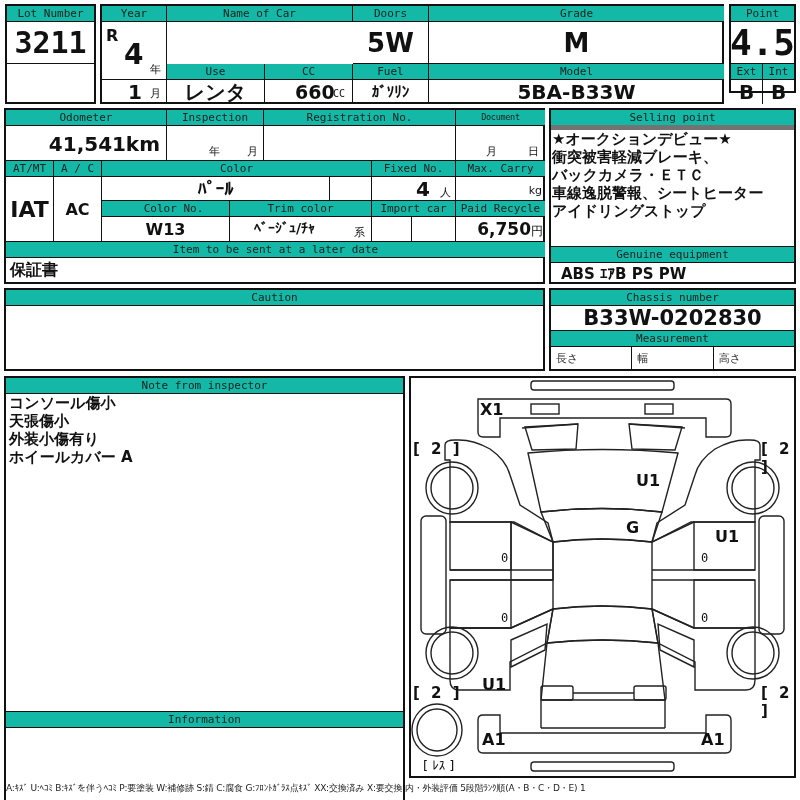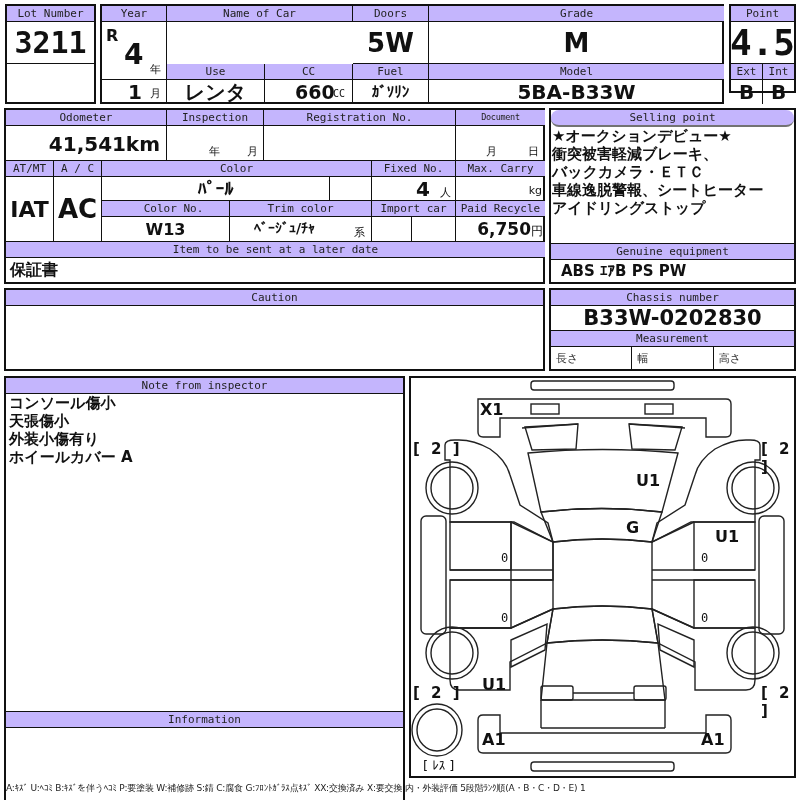--- a/index.html
+++ b/index.html
@@ -1,20 +1,20 @@
 <!DOCTYPE html>
 <html><head>
 <meta charset="utf-8">
 <style>
   * { box-sizing: border-box; margin: 0; padding: 0; }
   html, body { width: 800px; height: 800px; background: #fff; overflow: hidden; }
   body { position: relative; font-family: "DejaVu Sans", sans-serif; color: #111; }
   .box { position: absolute; border: 2px solid #111; background: #fff; }
   .cell { position: absolute; border-right: 1px solid #111; border-bottom: 1px solid #111; overflow: hidden; }
-  .hdr { background: #c4b5fd; font-family: "DejaVu Sans Mono", "Liberation Mono", monospace; font-size: 11px; text-align: center; line-height: 15px; color: #222; }
+  .hdr { background: #14b8a6; font-family: "DejaVu Sans Mono", "Liberation Mono", monospace; font-size: 11px; text-align: center; line-height: 15px; color: #222; }
   .hdr.small { font-size: 8.5px; letter-spacing: -0.3px; }
   .val { display: flex; align-items: center; justify-content: center; font-weight: bold; text-align: center; }
   .big { font-size: 26px; }
   .med { font-size: 20px; }
   .mono { font-family: "DejaVu Sans Mono", "Liberation Mono", monospace; }
   .lines div { font-size: 15px; font-weight: bold; line-height: 18px; white-space: nowrap; }
   .legend { position: absolute; left: 6px; top: 782px; font-size: 9px; white-space: nowrap; color: #222; letter-spacing: -0.2px; }
   .mark { position: absolute; font-weight: bold; font-size: 16px; }
   .bracket { position: absolute; font-size: 15px; font-weight: bold; letter-spacing: 3px; }
   .zero { position: absolute; font-size: 12px; font-family: "DejaVu Sans Mono", monospace; }
@@ -94,21 +94,21 @@
   </div>
   <div class="cell" style="left:258px;top:16px;width:192px;height:35px;"></div>
   <div class="cell" style="left:450px;top:16px;width:89px;height:35px;border-right:none;">
     <span style="position:absolute;left:30px;top:18px;font-size:11px;">月</span>
     <span style="position:absolute;left:72px;top:18px;font-size:11px;">日</span>
   </div>
 
   <div class="cell hdr" style="left:0;top:51px;width:48px;height:16px;">AT/MT</div>
   <div class="cell hdr" style="left:48px;top:51px;width:48px;height:16px;">A / C</div>
   <div class="cell val big" style="left:0;top:67px;width:48px;height:65px;font-size:22px;">IAT</div>
-  <div class="cell val big" style="left:48px;top:67px;width:48px;height:65px;font-size:26px;">AC</div>
+  <div class="cell val big" style="left:48px;top:67px;width:48px;height:65px;font-size:16px;">AC</div>
   <div class="cell hdr" style="left:96px;top:51px;width:270px;height:16px;">Color</div>
   <div class="cell val" style="left:96px;top:67px;width:228px;height:24px;font-size:18px;">ﾊﾟｰﾙ</div>
   <div class="cell" style="left:324px;top:67px;width:42px;height:24px;"></div>
   <div class="cell hdr" style="left:366px;top:51px;width:84px;height:16px;">Fixed No.</div>
   <div class="cell" style="left:366px;top:67px;width:84px;height:24px;">
     <span style="position:absolute;left:44px;top:0px;font-weight:bold;font-size:20px;">4</span>
     <span style="position:absolute;left:68px;top:8px;font-size:11px;">人</span>
   </div>
   <div class="cell hdr" style="left:450px;top:51px;width:89px;height:16px;border-right:none;">Max. Carry</div>
   <div class="cell" style="left:450px;top:67px;width:89px;height:24px;border-right:none;">
@@ -130,21 +130,21 @@
   <div class="cell" style="left:450px;top:107px;width:89px;height:25px;border-right:none;">
     <span style="position:absolute;right:14px;top:2px;font-weight:bold;font-size:17px;">6,750</span>
     <span style="position:absolute;right:2px;top:6px;font-size:12px;">円</span>
   </div>
 
   <div class="cell hdr" style="left:0;top:132px;width:539px;height:16px;border-right:none;">Item to be sent at a later date</div>
   <div class="cell" style="left:0;top:148px;width:539px;height:24px;border:none;padding:2px 4px;font-weight:bold;font-size:16px;">保証書</div>
 </div>
 
 <div class="box" style="left:549px;top:108px;width:247px;height:176px;">
-  <div class="hdr" style="border-bottom:2px solid #737373;border-radius:8px;">Selling point</div>
+  <div class="hdr" style="border-bottom:5px solid #737373;">Selling point</div>
   <div class="lines" style="height:117px;border-bottom:1px solid #111;padding-left:1px;">
     <div>★オークションデビュー★</div>
     <div>衝突被害軽減ブレーキ、</div>
     <div>バックカメラ・ＥＴＣ</div>
     <div>車線逸脱警報、シートヒーター</div>
     <div>アイドリングストップ</div>
   </div>
   <div class="hdr" style="border-bottom:1px solid #111;">Genuine equipment</div>
   <div style="padding:2px 10px;font-weight:bold;font-size:15px;white-space:pre;">ABS ｴｱB PS PW</div>
 </div>

